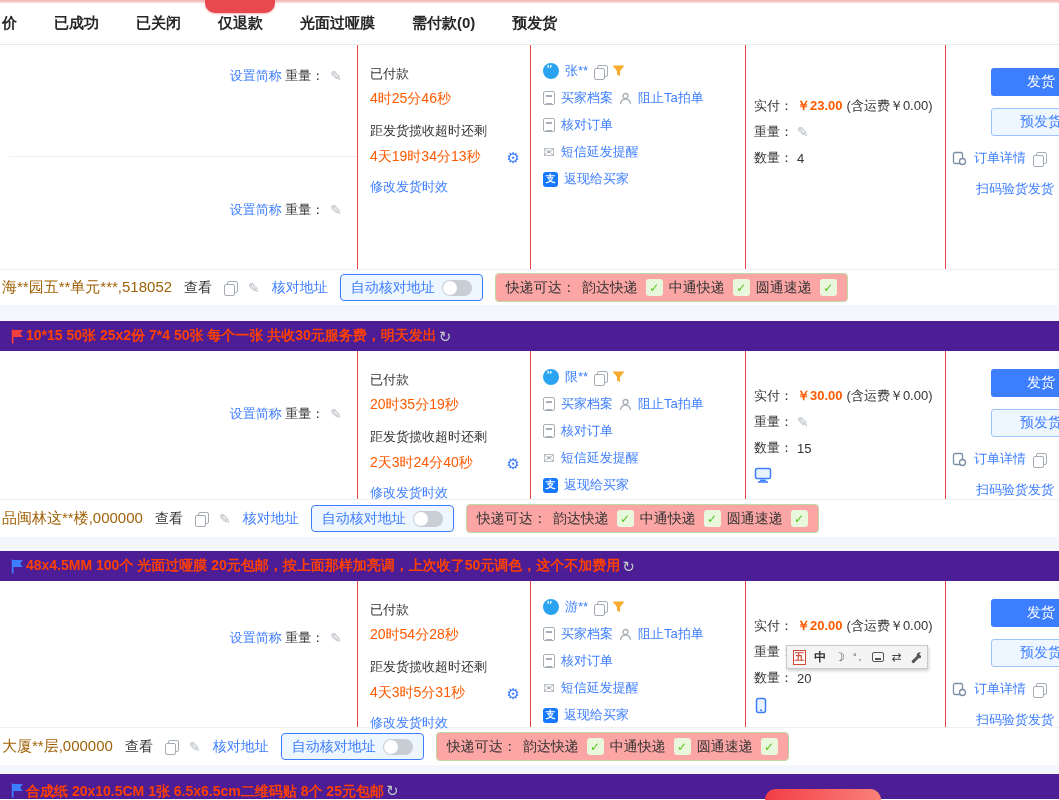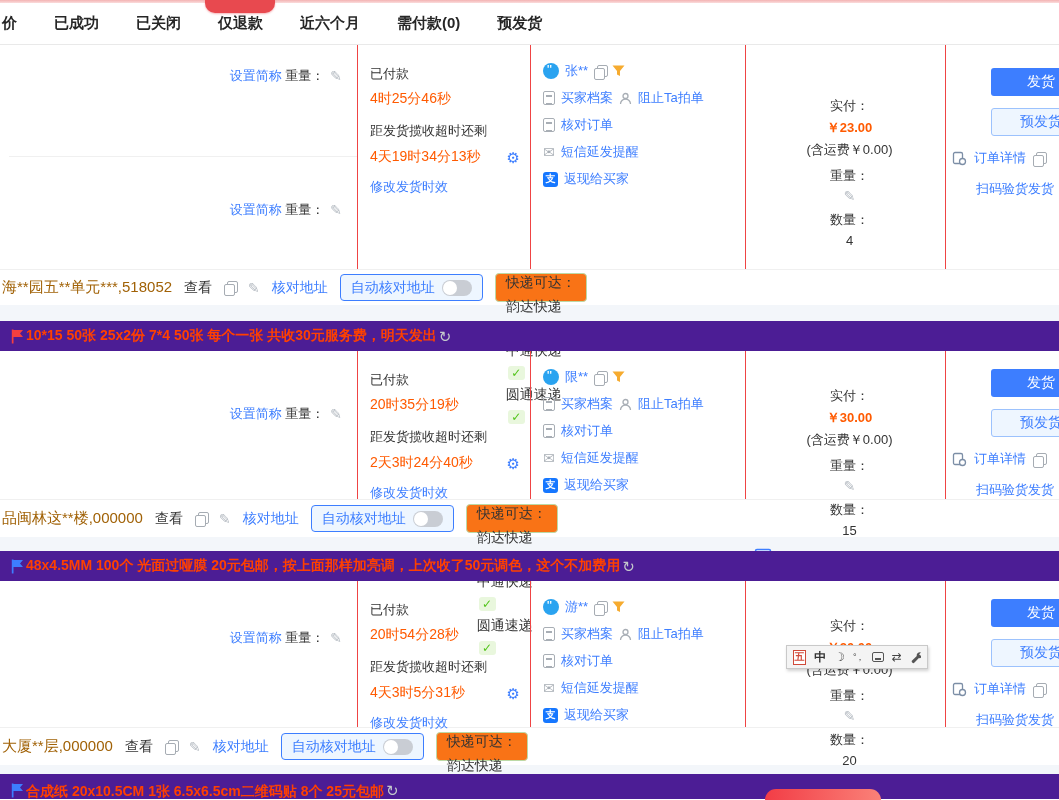--- a/index.html
+++ b/index.html
@@ -48,21 +48,21 @@
   .ic-copy::before { content:""; position:absolute; left:3px; top:0; width:9px; height:10px; border:1px solid #a6acb3; border-radius:2px; }
   .ic-copy::after { content:""; position:absolute; left:0; top:3px; width:9px; height:10px; border:1px solid #a6acb3; border-radius:2px; background:#fff; }
   .ic-doc { width:12px; height:14px; border:1px solid #a8aeb5; border-radius:2px; position:relative; flex:none; }
   .ic-doc::after { content:""; position:absolute; left:2px; right:2px; top:3px; height:6px; border-top:2px solid #a8aeb5; border-bottom:2px solid #a8aeb5; }
   .ic-mail { color:#a8aeb5; font-size:14px; line-height:1; }
   .ic-alipay { width:15px; height:15px; border-radius:3px; background:#1677ff; color:#fff; font-size:10px; font-weight:bold;
                display:flex; align-items:center; justify-content:center; flex:none; }
 
   .col-pay { width:200px; padding:36px 0 0 8px; }
   .col-pay.deep { padding-top:52px; }
-  .p-line { display:flex; align-items:center; gap:4px; margin-bottom:8px; white-space:nowrap;flex-direction:column; }
+  .p-line { display:flex; align-items:center; gap:4px; margin-bottom:8px; white-space:nowrap; }
   .amt { color:#ff5a00;font-weight:bold; }
   .dev-ic { margin-top:2px; }
 
   .col-actions { flex:1; position:relative; }
   .btn-ship { position:absolute; left:45px; top:18px; width:100px; height:28px; background:#3d7eff; color:#fff;
               border:none; border-radius:3px; font-size:14px; font-family:inherit; cursor:pointer; }
   .btn-pre { position:absolute; left:45px; top:58px; width:100px; height:28px; background:#eef6ff; color:#3d7eff;
              border:1px solid #9cc2fd; border-radius:3px; font-size:14px; font-family:inherit; cursor:pointer; }
   .a-detail { position:absolute; left:6px; top:99px; display:flex; align-items:center; gap:7px; white-space:nowrap; }
   .a-scan { position:absolute; left:30px; top:130px; white-space:nowrap; }
@@ -71,22 +71,22 @@
 
   
   .addr-row { height:36px; border-top:1px solid #f0f0f0; display:flex; align-items:center; gap:12px; padding-left:2px; white-space:nowrap; }
   .addr-row.h38 { height:38px; }
   .addr-text { color:#a16207; font-size:15px; }
   .addr-view { color:#333; font-size:14px; cursor:pointer; }
   .auto-btn { display:inline-flex; align-items:center; gap:7px; height:27px; padding:0 10px; border:1px solid #3d7eff;
               border-radius:4px; background:#eef6ff; color:#3d7eff; font-size:14px; cursor:pointer; }
   .toggle { width:30px; height:16px; border-radius:8px; background:#c9cdd4; position:relative; flex:none; }
   .knob { position:absolute; left:1px; top:1px; width:14px; height:14px; border-radius:50%; background:#fff; }
-  .courier-box { display:inline-flex; gap:6px; height:29px; padding:0 10px; border:1px solid #bcd9a6;
-                 border-radius:4px; background:#f97316; color:#333; font-size:14px;flex-direction:column; }
+  .courier-box { display:inline-flex; align-items:center; gap:6px; height:29px; padding:0 10px; border:1px solid #bcd9a6;
+                 border-radius:4px; background:#fca5a5; color:#333; font-size:14px; }
   .chk { width:17px; height:17px; border-radius:3px; background:#e9f7dd; color:#52c41a; font-size:12px; font-weight:bold;
          display:inline-flex; align-items:center; justify-content:center; margin-left:2px; }
 
   
   .funnel { flex:none; cursor:pointer; }
   .ime-bar { position:absolute; left:786px; top:64px; width:142px; height:24px; background:#f4f4f4; border:1px solid #c9c9c9;
              box-shadow:1px 2px 3px rgba(0,0,0,.18); display:flex; align-items:center; gap:8px; padding:0 6px; z-index:6; }
   .ime-wubi { width:15px; height:15px; border:1.5px solid #d04a3a; color:#d04a3a; font-size:10px; font-weight:bold;
               display:flex; align-items:center; justify-content:center; background:#fff; }
   .ime-ch { color:#333; font-size:12px; font-weight:bold; }
@@ -103,21 +103,21 @@
 
 <div class="page">
 
   <div class="topstrip"></div>
   <div class="ribbon"></div>
   <div class="tabs">
     <span class="tab">价</span>
     <span class="tab">已成功</span>
     <span class="tab">已关闭</span>
     <span class="tab">仅退款</span>
-    <span class="tab">近六个月</span>
+    <span class="tab">光面过哑膜</span>
     <span class="tab">需付款(0)</span>
     <span class="tab">预发货</span>
   </div>
 
   <div class="card">
     <div class="order-body">
       <div class="col col-product">
         <div class="product-block h1">
           <a class="link">设置简称</a>
           <div class="weight-line">

